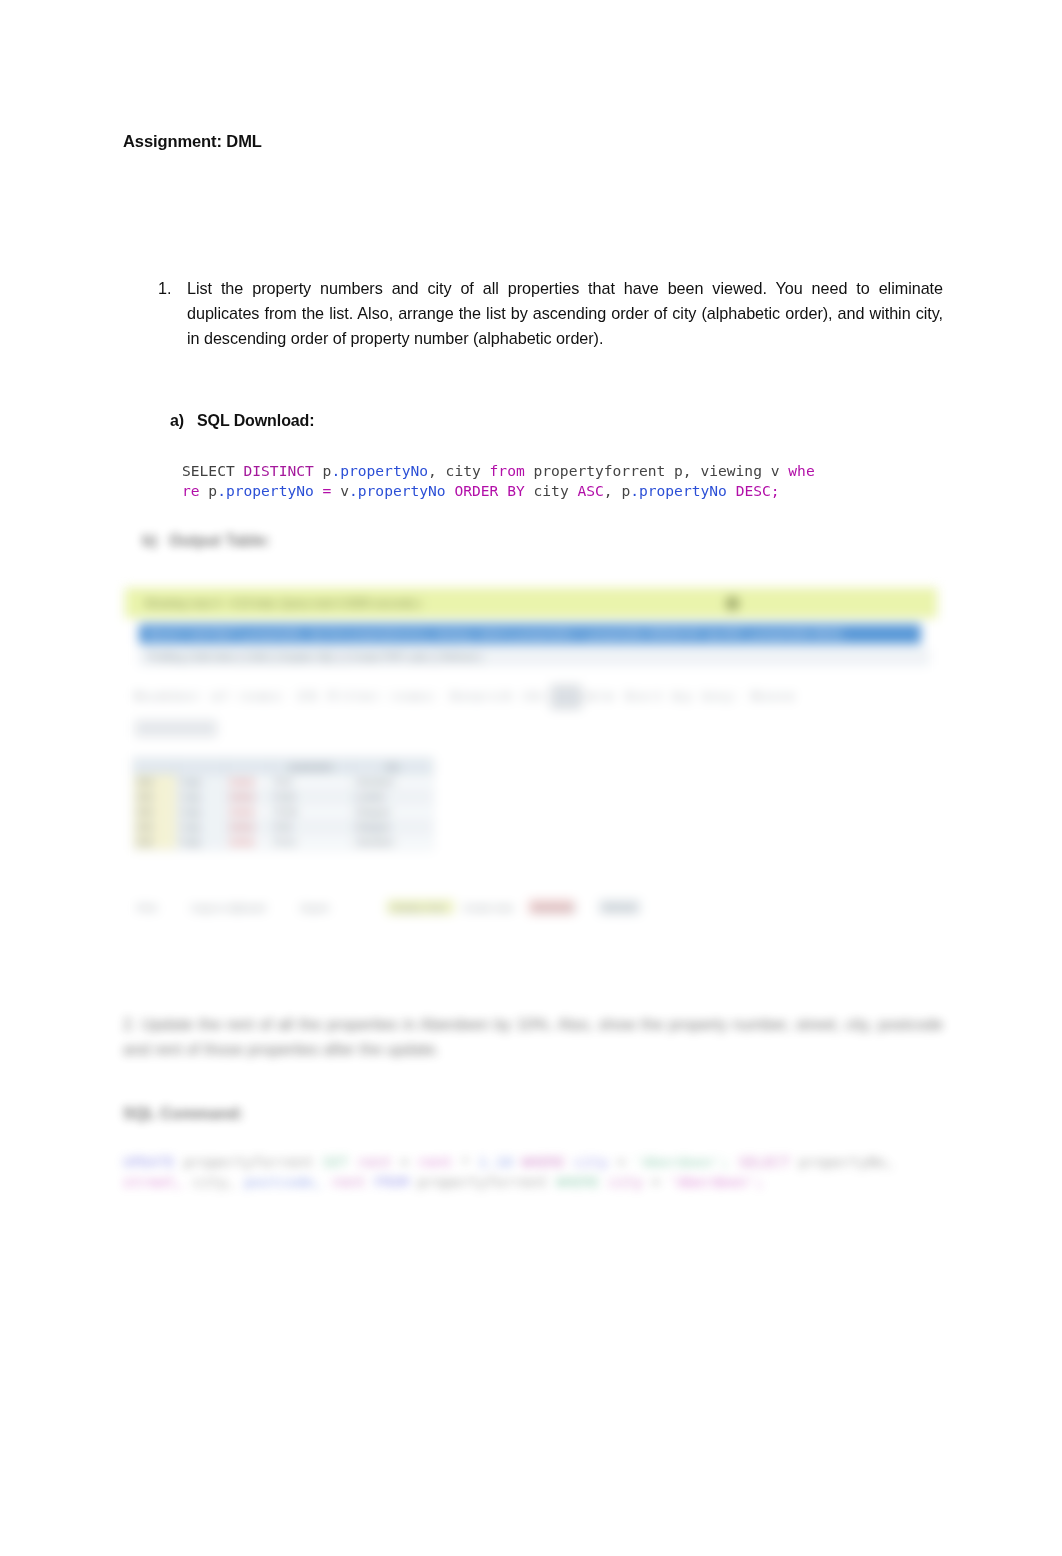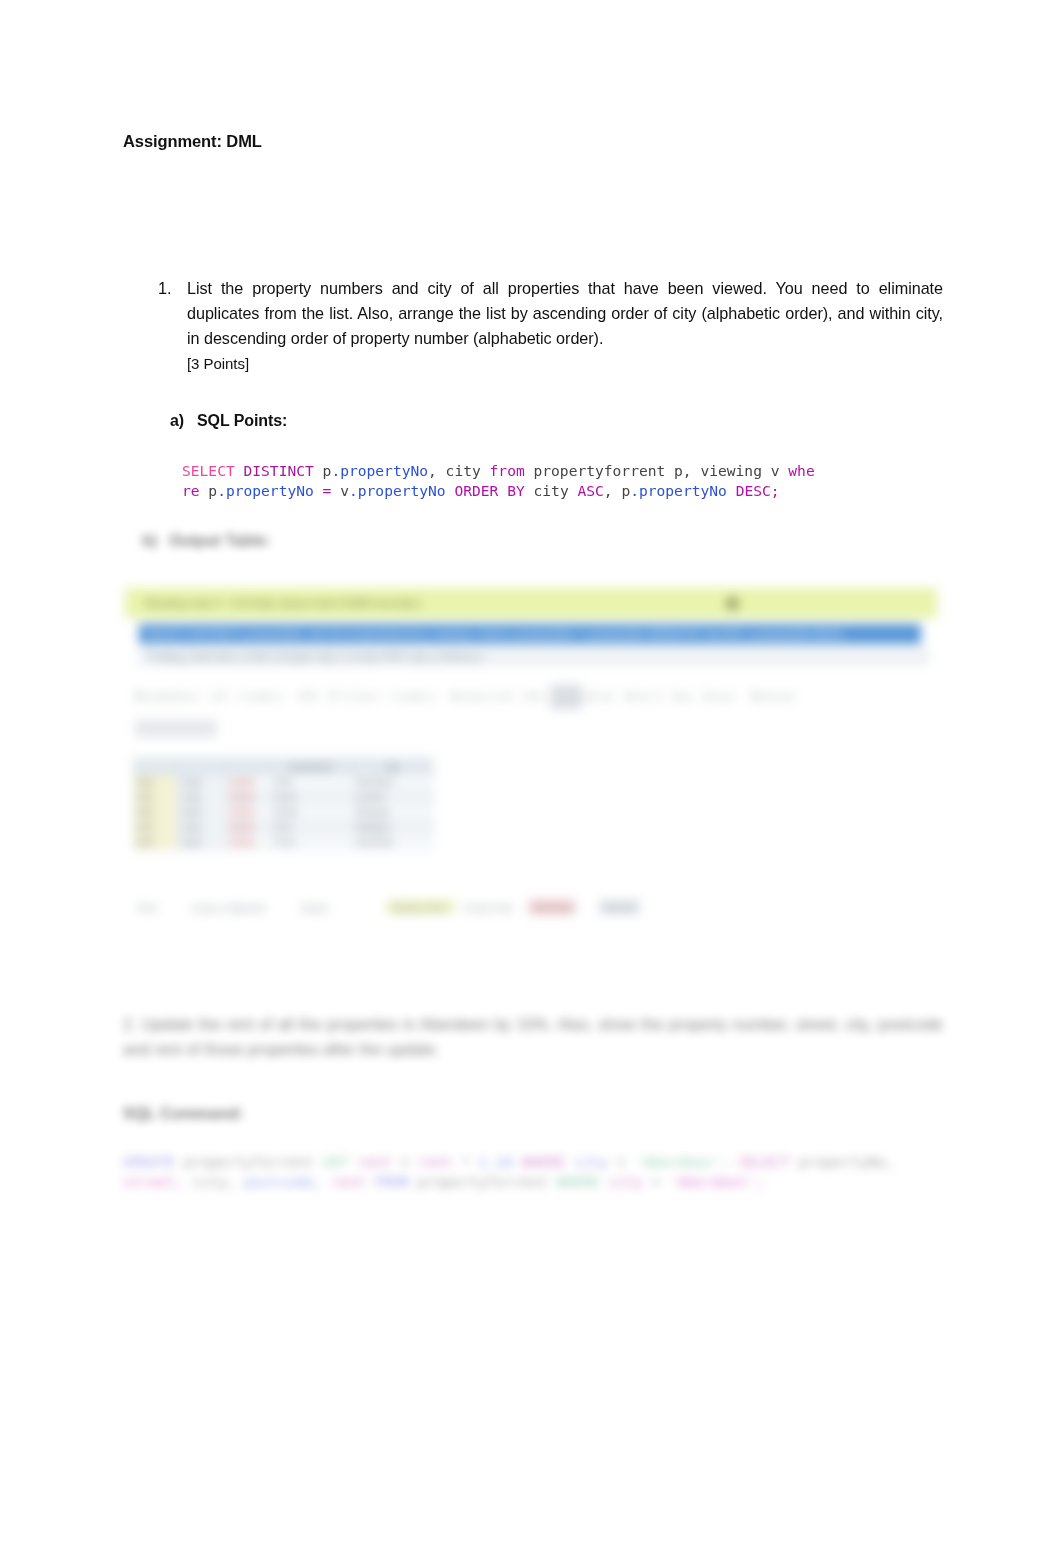--- a/index.html
+++ b/index.html
@@ -88,21 +88,21 @@
   
   .sql-block {
     position: absolute;
     font-family: "DejaVu Sans Mono", "Liberation Mono", monospace;
     font-size: 14.6px;
     line-height: 20px;
     white-space: pre-wrap;
     word-break: break-word;
     letter-spacing: 0px;
   }
-  .kw-blue   { color: #ec4899; }
+  .kw-blue   { color: #404040; }
   .kw-purple { color: #a4189b; }
   .kw-magenta{ color: #b20fa8; }
   .id-plain  { color: #444444; }
   .id-blue   { color: #2b4fd6; }
 
   
   .shot {
     position: absolute;
     left: 121px;
     top: 566px;
@@ -282,26 +282,25 @@
 
 <div class="page">
 
   <div class="doc-title">Assignment: DML</div>
 
 
   <div class="qlist">
     <div class="qitem">
       <span class="qnum">1.</span>
       <span>List the property numbers and city of all properties that have been viewed. You need to eliminate duplicates from the list. Also, arrange the list by ascending order of city (alphabetic order), and within city, in descending order of property number (alphabetic order).</span>
-      <span class="qpoints">[3 Points]</span>
     </div>
   </div>
 
   <div class="sub-head" style="left:170px; top:400px;">
-    <span class="letter">a)</span><span>SQL Points:</span>
+    <span class="letter">a)</span><span>SQL Download:</span>
   </div>
 
   <div class="sql-block" id="sql1" style="left:182px; top:449px; width:762px;"><span class="kw-blue">SELECT</span><span class="id-plain"> </span><span class="kw-purple">DISTINCT</span><span class="id-plain"> p</span><span class="id-blue">.propertyNo</span><span class="id-plain">, city </span><span class="kw-magenta">from</span><span class="id-plain"> propertyforrent p, viewing v </span><span class="kw-magenta">whe
 re</span><span class="id-plain"> p</span><span class="id-blue">.propertyNo</span><span class="id-plain"> </span><span class="kw-magenta">=</span><span class="id-plain"> v</span><span class="id-blue">.propertyNo</span><span class="id-plain"> </span><span class="kw-magenta">ORDER BY</span><span class="id-plain"> city </span><span class="kw-magenta">ASC</span><span class="id-plain">, p</span><span class="id-blue">.propertyNo</span><span class="id-plain"> </span><span class="kw-magenta">DESC</span><span class="kw-magenta">;</span></div>
 
   <div class="sub-head" style="left:142px; top:520px; filter:blur(4.2px); opacity:0.55;">
     <span class="letter">b)</span><span>Output Table:</span>
   </div>
 
   <div class="shot">

